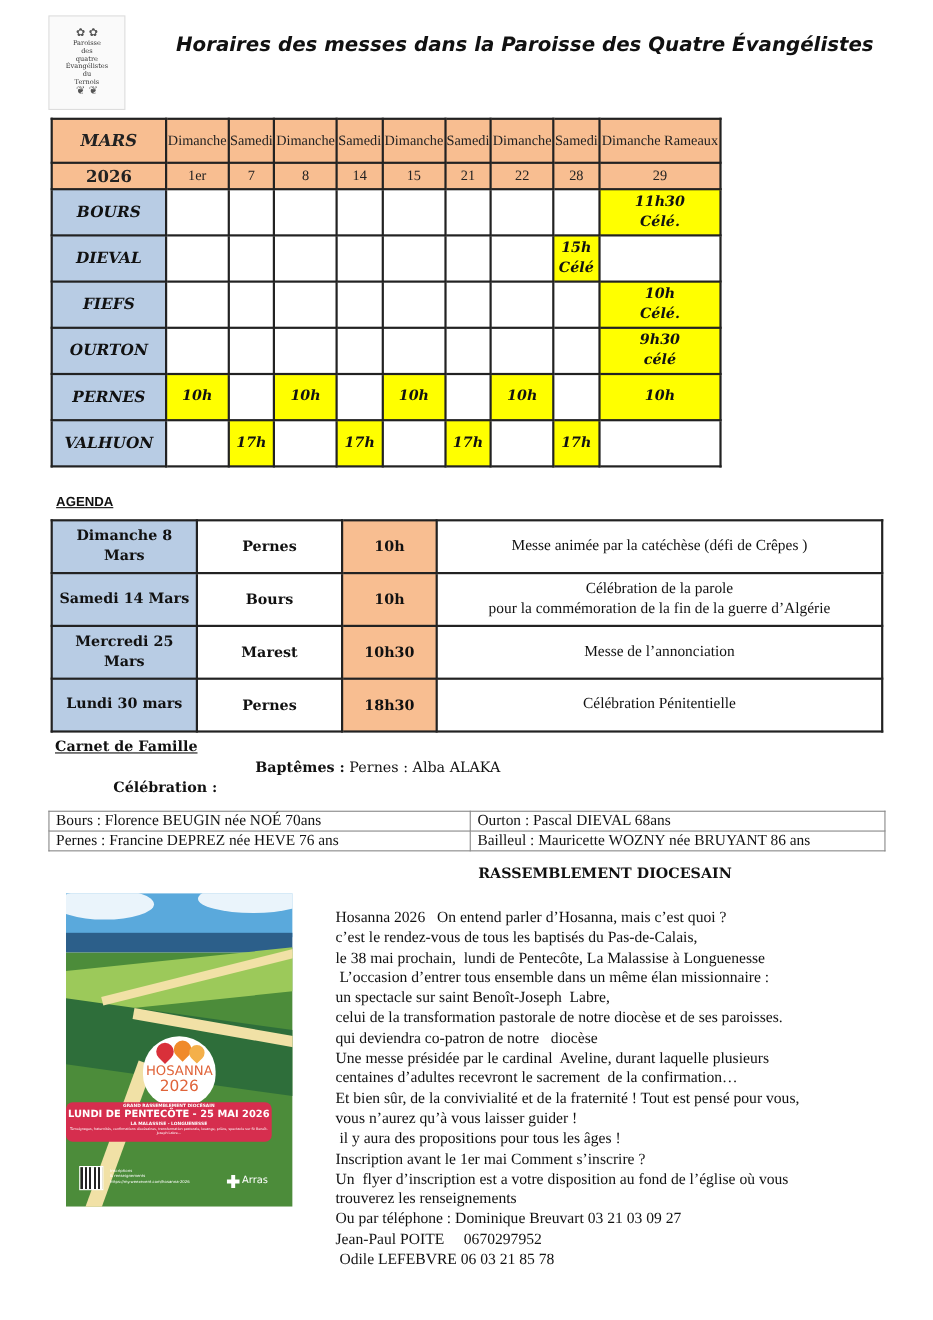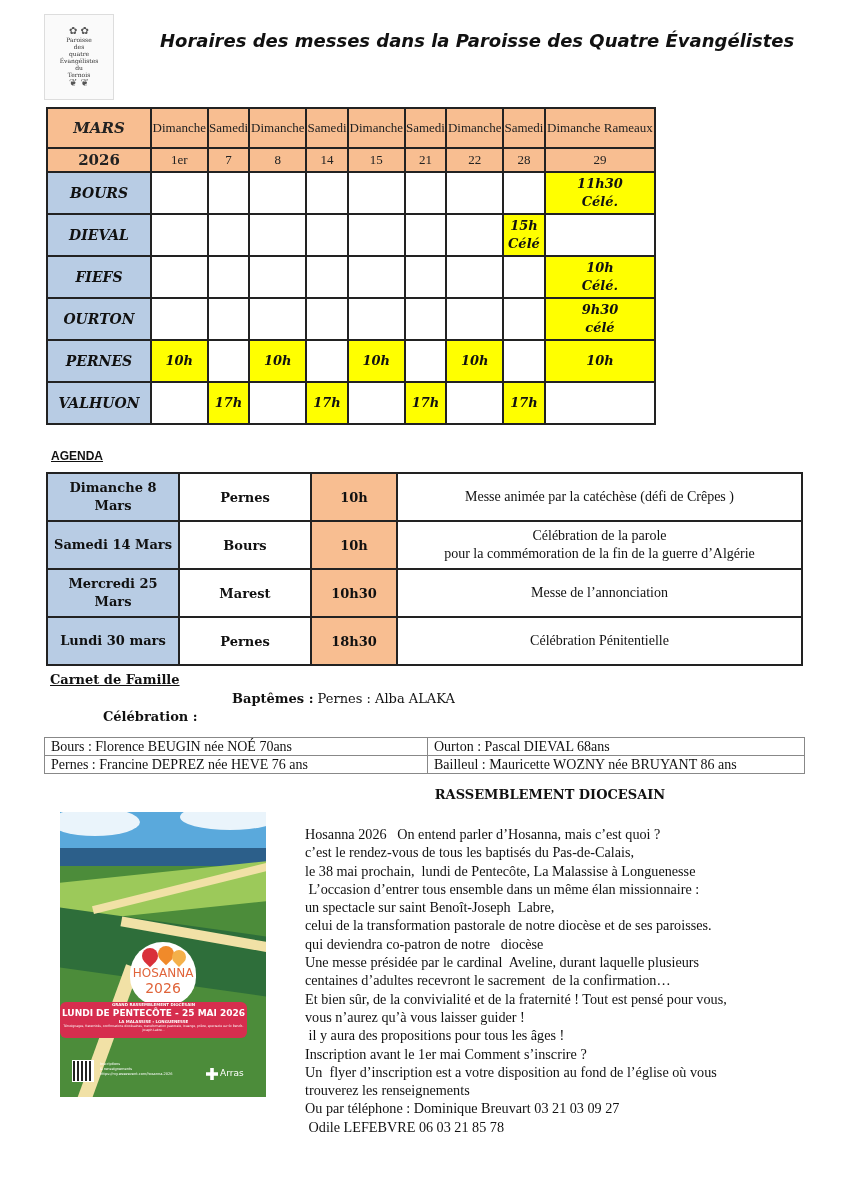--- a/index.html
+++ b/index.html
@@ -289,14 +289,15 @@
     <div>qui deviendra co-patron de notre   diocèse</div>
     <div>Une messe présidée par le cardinal  Aveline, durant laquelle plusieurs</div>
     <div>centaines d’adultes recevront le sacrement  de la confirmation…</div>
     <div>Et bien sûr, de la convivialité et de la fraternité ! Tout est pensé pour vous,</div>
     <div>vous n’aurez qu’à vous laisser guider !</div>
     <div> il y aura des propositions pour tous les âges !</div>
     <div>Inscription avant le 1er mai Comment s’inscrire ?</div>
     <div>Un  flyer d’inscription est a votre disposition au fond de l’église où vous</div>
     <div>trouverez les renseignements</div>
     <div>Ou par téléphone : Dominique Breuvart 03 21 03 09 27</div>
+    <div>Jean-Paul POITE     0670297952</div>
     <div> Odile LEFEBVRE 06 03 21 85 78</div>
   </div>
 
 </body></html>

